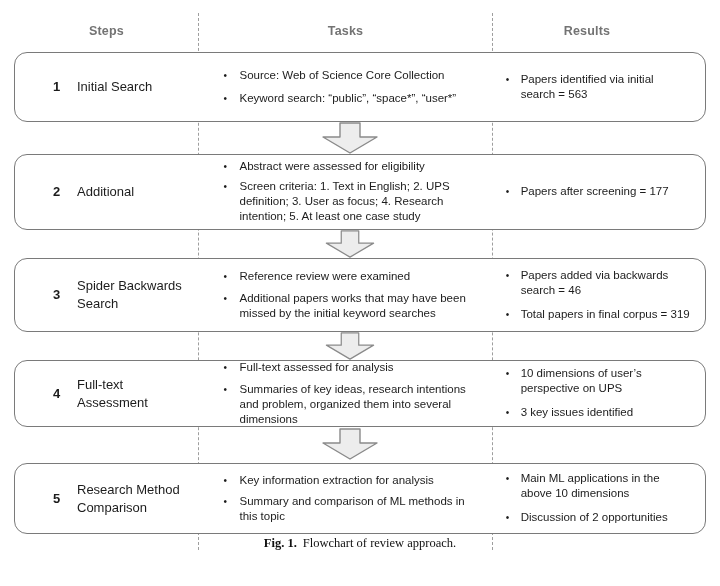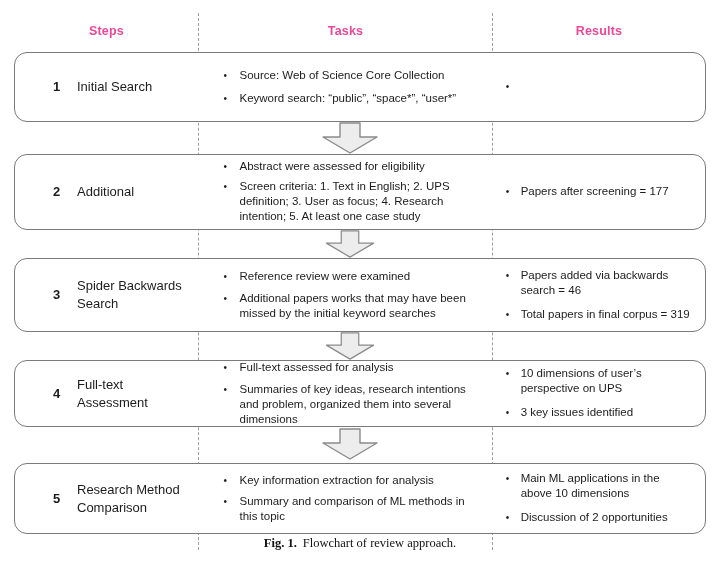--- a/index.html
+++ b/index.html
@@ -3,25 +3,25 @@
 <meta charset="utf-8">
 <style>
   html,body{margin:0;padding:0;background:#ffffff;}
   .fig{
     position:relative;width:720px;height:586px;background:#ffffff;
     font-family:"Liberation Sans","DejaVu Sans",sans-serif;color:#1c1c1c;
     overflow:hidden;
   }
   .col-header{
     position:absolute;top:24px;font-size:12.5px;font-weight:bold;
-    text-align:center;letter-spacing:.2px;color:#ec4899;
+    text-align:center;letter-spacing:.2px;color:#737373;
   }
   .h-steps{left:14px;width:185px;}
   .h-tasks{left:199px;width:293px;}
-  .h-results{left:492px;width:214px;}
+  .h-results{left:480px;width:214px;}
   .dash{
     position:absolute;top:13px;height:537px;width:0;
     border-left:1px dashed #9e9e9e;
   }
   .dash.d1{left:198px;}
   .dash.d2{left:492px;}
   .stage-box{
     position:absolute;left:14px;width:692px;box-sizing:border-box;
     border:1.4px solid #7a7a7a;border-radius:13px;background:#ffffff;
     display:flex;align-items:center;
@@ -67,20 +67,21 @@
         <span class="bullet-text">Source: Web of Science Core Collection</span>
       </div>
       <div class="bullet-item">
         <span class="bullet-dot">•</span>
         <span class="bullet-text">Keyword search: “public”, “space*”, “user*”</span>
       </div>
     </div>
     <div class="cell results">
       <div class="bullet-item">
         <span class="bullet-dot">•</span>
+        <span class="bullet-text" style="max-width:160px;">Papers identified via initial search = 563</span>
       </div>
     </div>
   </div>
 
   <svg class="arrow" style="top:122px;height:32px;" viewBox="0 0 56 32">
     <path d="M18 1 L38 1 L38 15 L55 15 L28 31 L1 15 L18 15 Z" fill="#ededed" stroke="#8a8a8a" stroke-width="1.4" stroke-linejoin="round"></path>
   </svg>
 
   <div class="stage-box" style="top:154px;height:76px;">
     <div class="cell steps one-line">

